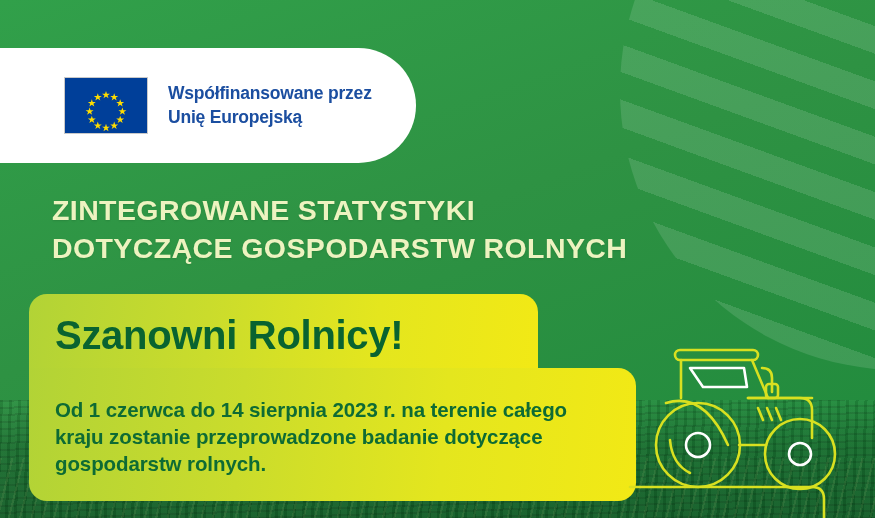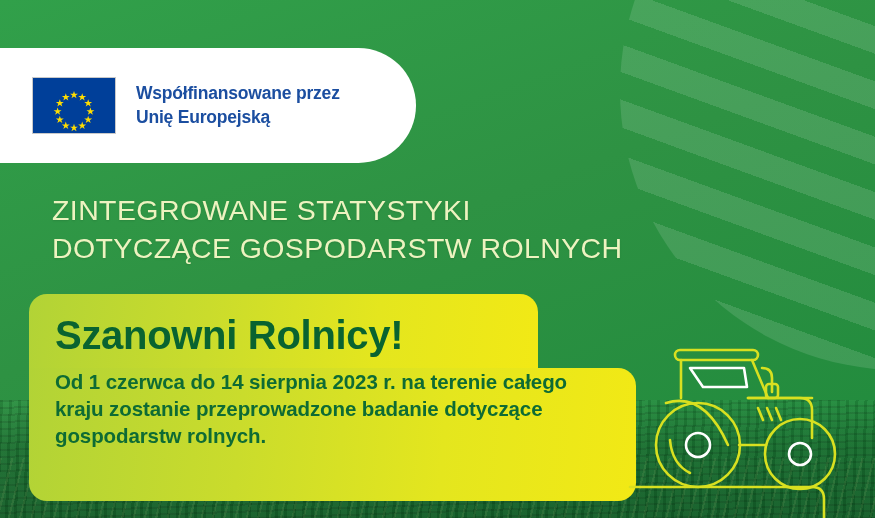--- a/index.html
+++ b/index.html
@@ -61,21 +61,21 @@
   
   .eu-pill {
     position:absolute;
     left:0; top:48px;
     width:416px; height:115px;
     background:#ffffff;
     border-top-right-radius:58px;
     border-bottom-right-radius:58px;
     display:flex;
     align-items:center;
-    padding-left:32px;
+    padding-left:64px;
   }
   .eu-flag {
     width:84px; height:57px;
     background:#003f99;
     border:1px solid #c9c9c9;
     position:relative;
     flex:0 0 auto;
   }
   .eu-flag svg { display:block; width:100%; height:100%; }
   .eu-text {
@@ -88,21 +88,21 @@
     white-space:pre-line;
   }
 
   
   .headline {
     position:absolute;
     left:52px;
     top:192px;
     color:#edf3c0;
     font-size:28.5px;
-    font-weight:normal;
+    font-weight:bold;
     line-height:1.33;
     letter-spacing:0.4px;
     white-space:pre-line;
     text-shadow:0 1px 2px rgba(0,0,0,0.10);
   }
 
   
   .callout {
     position:absolute;
     left:29px;
@@ -133,21 +133,21 @@
     padding:20px 26px 0 26px;
   }
   .callout-title {
     color:#096330;
     font-size:40px;
     font-weight:bold;
     line-height:1.05;
     letter-spacing:-0.3px;
   }
   .callout-body {
-    margin-top:12px;
+    margin-top:40px;
     color:#0e6b34;
     font-size:20.5px;
     font-weight:bold;
     line-height:1.32;
     letter-spacing:-0.1px;
     max-width:575px;
     white-space:pre-line;
   }
 
   

